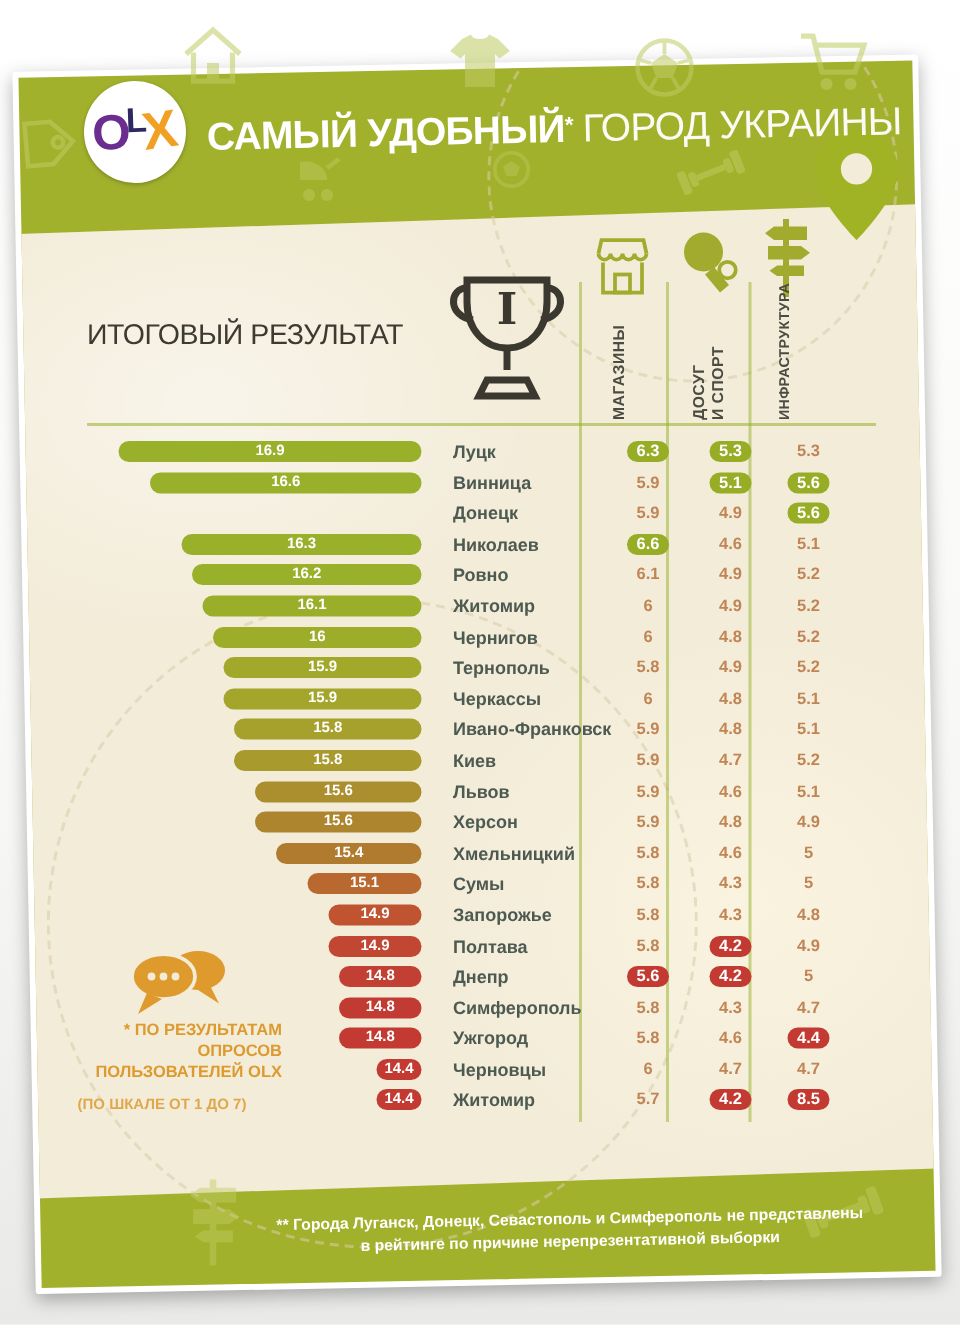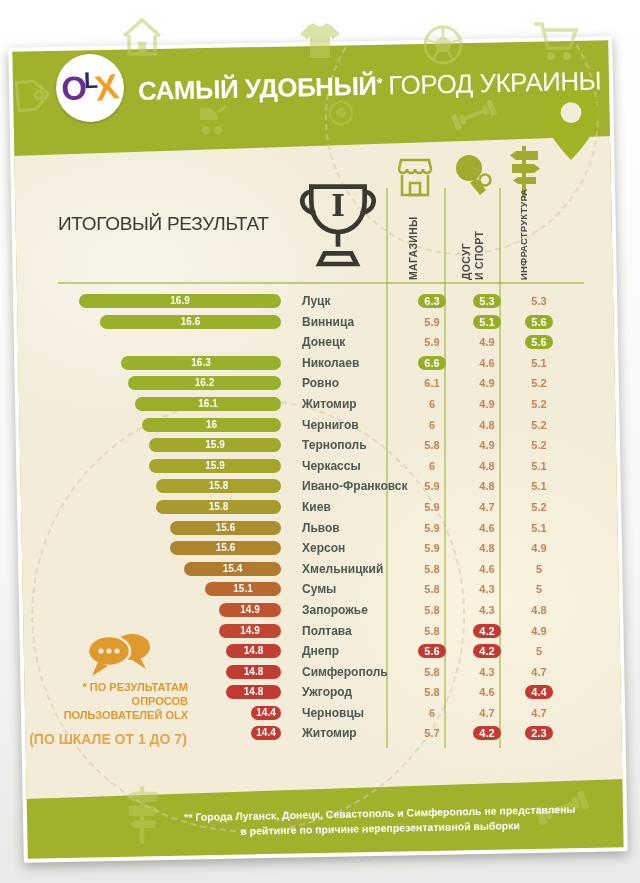--- a/index.html
+++ b/index.html
@@ -55,21 +55,21 @@
   .score{position:absolute;top:0;width:60px;text-align:center;line-height:20.6px;font-size:11px;}
   .s1{left:385px;} .s2{left:440px;} .s3{left:492px;}
   .score span{font-weight:bold;color:#c18555;}
   .score span.pill{color:#ffffff;padding:1px 6px;border-radius:9px;}
   .pill.hi{background:#96ad25;} .pill.lo{background:#c23a31;}
   
   .bubbles{position:absolute;left:84px;top:629px;}
   .footnote{position:absolute;left:28px;top:680px;width:160px;text-align:right;
         color:#dd9a2e;font-size:11px;font-weight:bold;line-height:14px;white-space:pre-line;}
   .footnote-scale{position:absolute;left:28px;top:731px;width:160px;text-align:center;
-        color:#e0a84d;font-size:14px;font-weight:bold;}
+        color:#e0a84d;font-size:10px;font-weight:bold;}
   
   .footer-note{position:absolute;left:150px;top:806px;width:460px;text-align:center;
         color:#ffffff;font-size:10.5px;font-weight:bold;line-height:15px;transform:rotate(-1.2deg);}
   .pin{position:absolute;left:543px;top:86px;}
 </style>
 </head>
 <body>
 
 <div class="page">
 
@@ -367,21 +367,21 @@
     <div class="score s1"><span>6</span></div>
     <div class="score s2"><span>4.7</span></div>
     <div class="score s3"><span>4.7</span></div>
   </div>
 
   <div class="row">
     <div class="bar" style="width: 30px; background: rgb(194, 58, 49);"><span class="bar-val">14.4</span></div>
     <div class="city">Житомир</div>
     <div class="score s1"><span>5.7</span></div>
     <div class="score s2"><span class="pill lo">4.2</span></div>
-    <div class="score s3"><span class="pill lo">2.3</span></div>
+    <div class="score s3"><span class="pill lo">8.5</span></div>
   </div>
 </div>
 
     <div class="bubbles">
       <svg width="70" height="52" viewBox="0 0 70 52">
         <ellipse cx="48" cy="18" rx="18" ry="13" fill="#df9a2e"></ellipse>
         <path d="M56 28 L62 40 L48 31 Z" fill="#df9a2e"></path>
         <ellipse cx="25" cy="22" rx="21" ry="15" fill="#df9a2e" stroke="#f3ecd9" stroke-width="2.5"></ellipse>
         <path d="M14 33 L8 47 L24 37 Z" fill="#df9a2e"></path>
         <circle cx="17" cy="22" r="2.6" fill="#f3ecd9"></circle>

